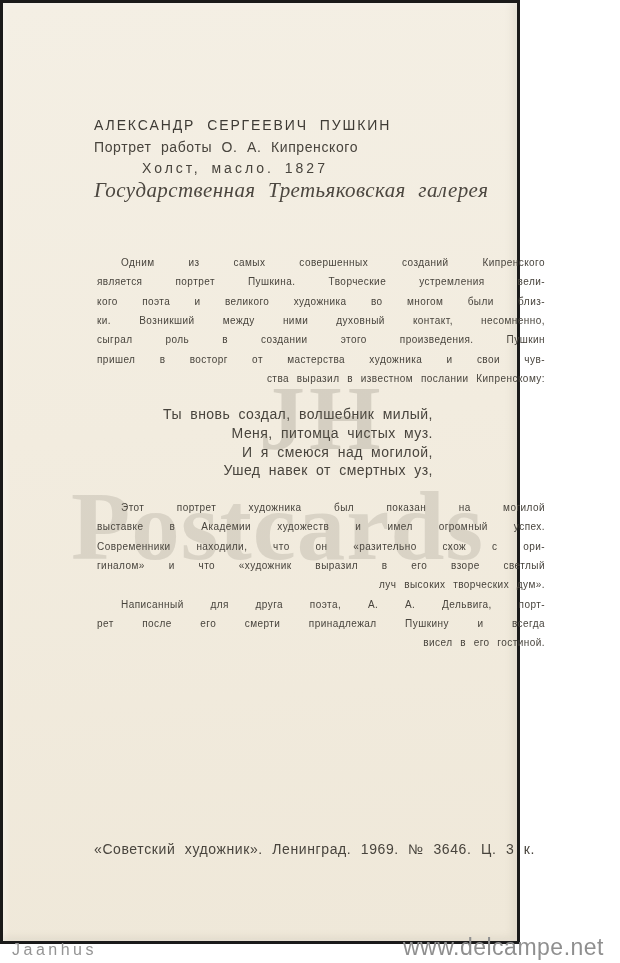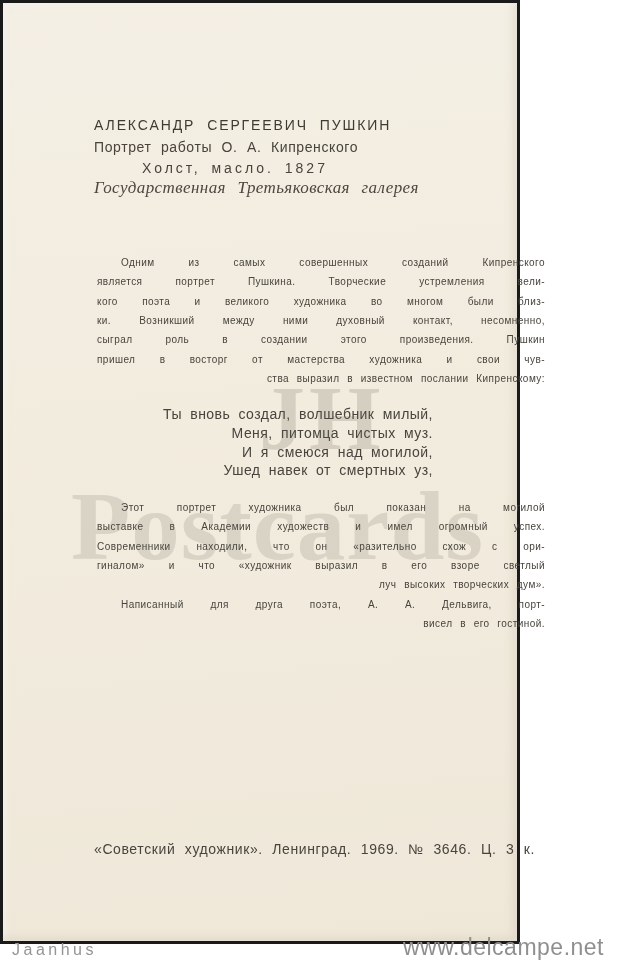--- a/index.html
+++ b/index.html
@@ -17,21 +17,21 @@
     position:absolute;left:0;top:0;width:520px;height:944px;
     box-sizing:border-box;border:3px solid var(--frame);
     background:linear-gradient(175deg,#f4efe4 0%,var(--paper) 45%,#efe8d9 100%);
     box-shadow:inset -4px -3px 9px rgba(90,80,60,0.10), inset 2px 2px 6px rgba(255,255,255,0.5);
   }
   .hline{position:absolute;white-space:nowrap;color:var(--ink);}
   .h-title{left:91px;top:114px;font-size:14px;letter-spacing:1.9px;word-spacing:6px;color:var(--ink-dark);}
   .h-sub{left:91px;top:136px;font-size:14px;letter-spacing:0.6px;word-spacing:5px;}
   .h-med{left:91px;top:157px;font-size:14px;letter-spacing:3px;word-spacing:4px;margin-left:48px;}
   .h-mus{left:91px;top:175px;font-family:"Liberation Serif",serif;font-style:italic;
-         font-size:17px;letter-spacing:0.4px;word-spacing:7px;color:#4c4740;}
+         font-size:21px;letter-spacing:0.4px;word-spacing:7px;color:#4c4740;}
   .para{position:absolute;left:94px;width:448px;font-size:10px;line-height:19.35px;
         color:var(--ink);letter-spacing:0.45px;word-spacing:4.5px;}
   .p1{top:250px;}
   .p23{top:495px;}
   .tline{text-align:right;}
   .tline.just{text-align:justify;text-align-last:justify;}
   .tline.ind{text-indent:24px;}
   .verse{position:absolute;left:160px;top:402px;font-size:14px;line-height:18.8px;
          color:var(--ink);letter-spacing:0.45px;word-spacing:4px;}
   .imprint{position:absolute;left:91px;top:838px;font-size:14px;letter-spacing:0.6px;
@@ -74,20 +74,21 @@
   <div class="para p23">
     <div>
         <div class="tline just ind">Этот портрет художника был показан на могилой</div>
         <div class="tline just">выставке в Академии художеств и имел огромный успех.</div>
         <div class="tline just">Современники находили, что он «разительно схож с ори-</div>
         <div class="tline just">гиналом» и что «художник выразил в его взоре светлый</div>
         <div class="tline">луч высоких творческих дум».</div>
       </div>
     <div>
         <div class="tline just ind">Написанный для друга поэта, А. А. Дельвига, порт-</div>
+        <div class="tline just">рет после его смерти принадлежал Пушкину и всегда</div>
         <div class="tline">висел в его гостиной.</div>
       </div>
   </div>
 
   <div class="imprint">«Советский художник». Ленинград. 1969. № 3646. Ц. 3 к.</div>
 
   <div class="wm wm-jh">JH</div>
   <div class="wm wm-post">Postcards</div>
 </div>
 

